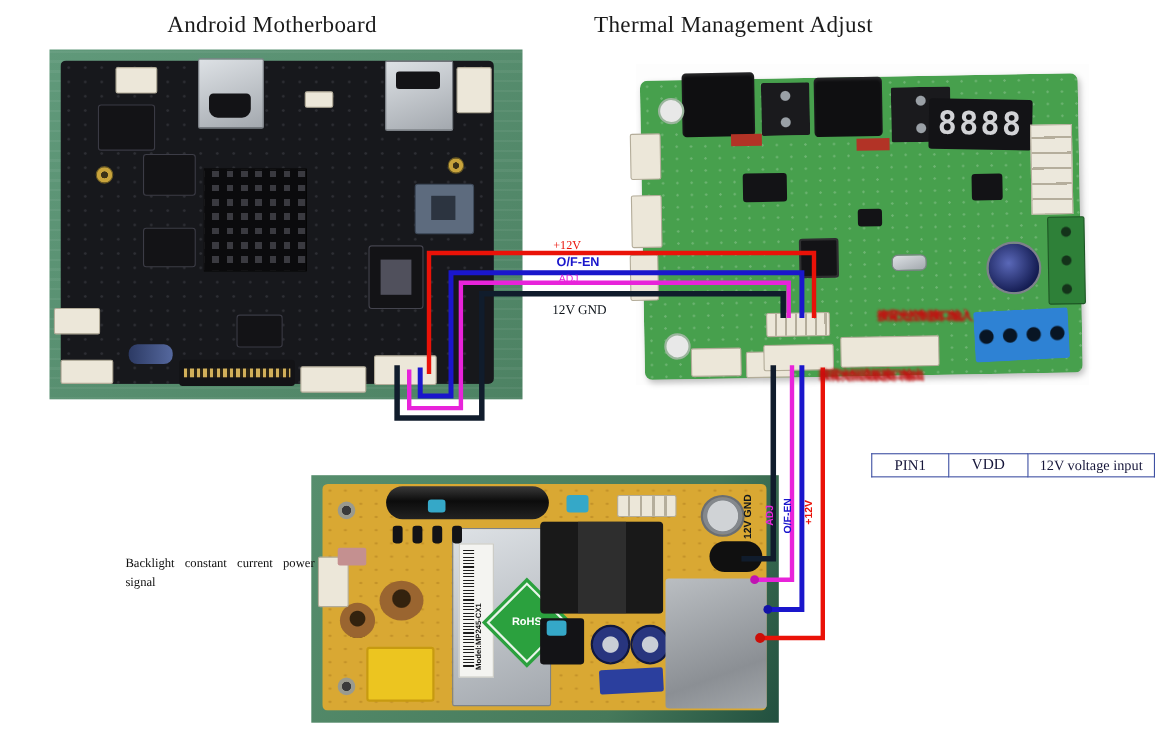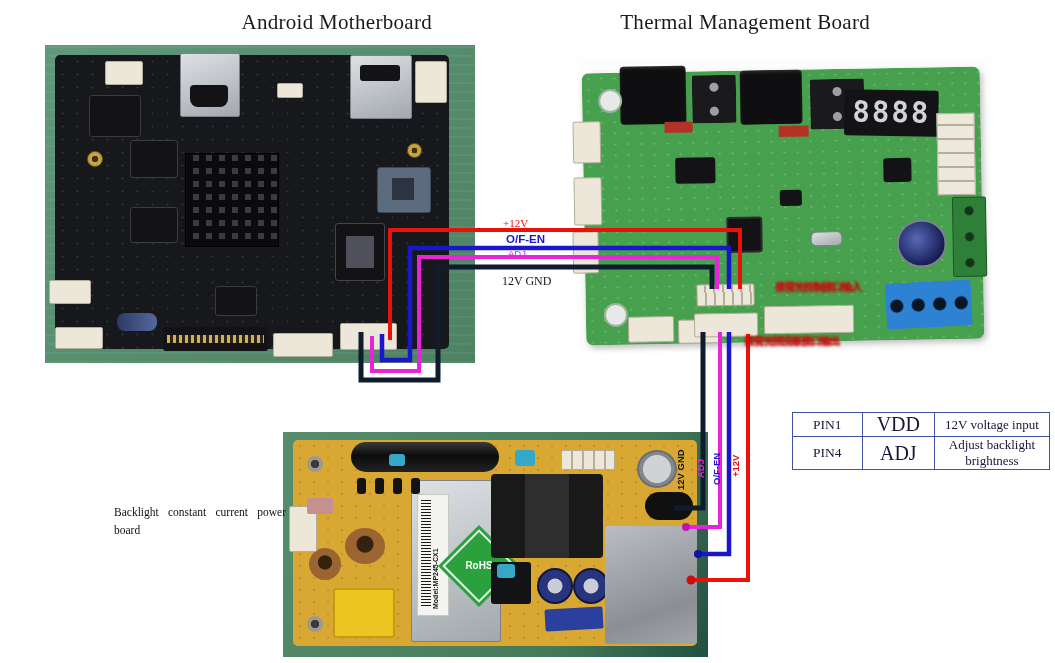--- a/index.html
+++ b/index.html
@@ -1,19 +1,19 @@
 <!DOCTYPE html>
 <html><head>
 <meta charset="utf-8">
 <style>
   html,body{margin:0;padding:0;background:#fff;}
   #canvas{position:relative;width:1055px;height:663px;background:#fff;overflow:hidden;
           font-family:"Liberation Serif",serif;}
   .abs{position:absolute;}
-  .title{font-size:21px;color:#1a1a1a;text-align:right;letter-spacing:.3px;}
+  .title{font-size:21px;color:#1a1a1a;text-align:left;letter-spacing:.3px;}
   .ph{position:absolute;overflow:hidden;z-index:1;}
   .c{position:absolute;}
   .white{background:#ece7d9;border:1px solid #b3ac99;border-radius:2px;}
   .blk{background:#131316;border-radius:3px;}
   .slv{background:linear-gradient(160deg,#dde1e5,#a3a8ae);border:1px solid #7d8288;border-radius:2px;}
   .hole{border-radius:50%;background:radial-gradient(circle,#3c3218 30%,#c9a43c 34% 100%);border:1px solid #6b5a22;}
   .heatsink{background-color:#3a3a40;
     background-image:repeating-linear-gradient(90deg,#0b0b0d 0 7px,transparent 7px 13px),
                      repeating-linear-gradient(0deg,#0b0b0d 0 7px,transparent 7px 13px);
     border:1px solid #000;}
@@ -34,21 +34,21 @@
   .hlab{position:absolute;white-space:nowrap;z-index:7;}
   .vlab{position:absolute;transform-origin:0 100%;transform:rotate(-90deg);white-space:nowrap;
         font:bold 9.5px "Liberation Sans",sans-serif;z-index:7;}
   .redann{position:absolute;color:#c40f0f;font:bold 10.5px "Liberation Serif",serif;letter-spacing:-1px;
         filter:blur(.8px);text-shadow:1.5px 1px 0 rgba(196,15,15,.75);z-index:7;white-space:nowrap;}
   #pintable{position:absolute;left:792px;top:412px;width:258px;border-collapse:collapse;z-index:4;
         font-family:"Liberation Serif",serif;color:#16163a;}
   #pintable td{border:1.6px solid #3f51a3;text-align:center;padding:0;height:19.5px;}
   #pintable .hdr td{height:23px;font-size:9.5px;color:#101040;}
   #pintable td.c1{width:70px;font-size:13.5px;}
-  #pintable td.c2{width:72px;font-size:20px;margin-left:32px;}
+  #pintable td.c2{width:72px;font-size:14px;margin-left:32px;}
   #pintable td.c3{width:116px;font-size:13px;}
   #pintable tr:nth-child(4) td.c3{font-size:10.5px;}
   #pintable tr:nth-child(5) td.c3{font-size:9px;}
   #caption{position:absolute;left:712px;top:626px;width:342px;font-size:8.3px;line-height:1.55;
         color:#1d1d1d;text-align:justify;word-spacing:1.5px;z-index:4;}
   #sidelabel{position:absolute;left:114px;top:503px;width:172px;font-size:11.5px;line-height:1.6;
         color:#111;text-align:justify;z-index:4;}
   #wires{position:absolute;left:0;top:0;z-index:6;pointer-events:none;}
   .seg7{font-family:"DejaVu Sans Mono",monospace;font-weight:bold;color:#d2d3d6;
         font-size:29px;letter-spacing:2px;text-align:center;line-height:44px;}
@@ -57,21 +57,21 @@
         text-align:center;line-height:48px;}
   .toroid{border-radius:50%;background:radial-gradient(circle at 50% 45%,#33220e 28%,#9a6530 32% 72%,#5f3c14 74%);}
   .bluecapP{border-radius:50%;background:radial-gradient(circle,#c9ced6 0 31%,#28357e 35% 100%);border:2px solid #10173e;}
 </style>
 </head>
 <body>
 
 <div id="canvas">
 
   <div class="abs title" style="left:152px;top:10px;width:280px;">Android Motherboard</div>
-  <div class="abs title" style="left:540px;top:10px;width:330px;">Thermal Management Board</div>
+  <div class="abs title" style="left:540px;top:10px;width:330px;">Thermal Management Adjust</div>
 
   <div class="ph" style="left:45px;top:45px;width:430px;height:318px;
               background:linear-gradient(135deg,#60997a,#4d8263);
               background-image:repeating-linear-gradient(0deg,rgba(255,255,255,.05) 0 2px,transparent 2px 9px),linear-gradient(135deg,#60997a,#4d8263);">
     <div class="pcbA" style="left:10px;top:10px;width:394px;height:294px;">
       <div class="c slv" style="left:125px;top:-2px;width:58px;height:62px;"></div>
       <div class="c blk" style="left:135px;top:30px;width:38px;height:22px;border-radius:4px 4px 8px 8px;"></div>
       <div class="c slv" style="left:295px;top:0px;width:60px;height:62px;"></div>
       <div class="c blk" style="left:305px;top:10px;width:40px;height:16px;"></div>
       <div class="c white" style="left:50px;top:6px;width:36px;height:22px;"></div>
@@ -200,33 +200,28 @@
   <div class="hlab" style="left:503px;top:217px;color:#ea1208;font:11px 'Liberation Serif',serif;">+12V</div>
   <div class="hlab" style="left:506px;top:233px;color:#1a16cc;font:bold 11.5px 'Liberation Sans',sans-serif;">O/F-EN</div>
   <div class="hlab" style="left:508px;top:248px;color:#e823da;font:9.5px 'Liberation Sans',sans-serif;">ADJ</div>
   <div class="hlab" style="left:502px;top:274px;color:#10161c;font:12px 'Liberation Serif',serif;">12V GND</div>
 
   <div class="vlab" style="left:686px;top:479px;color:#10161c;">12V GND</div>
   <div class="vlab" style="left:706px;top:467px;color:#e823da;">ADJ</div>
   <div class="vlab" style="left:722px;top:474px;color:#1a16cc;">O/F-EN</div>
   <div class="vlab" style="left:741px;top:466px;color:#ea1208;">+12V</div>
 
-  <div class="redann" style="left:747px;top:280px;padding-left:28px;">接背光控制接口输入</div>
+  <div class="redann" style="left:769px;top:280px;padding-left:28px;">接背光控制接口输入</div>
   <div class="redann" style="left:744px;top:334px;">接背光恒流板接口输出</div>
 
   <table id="pintable">
     <tbody>
     <tr>
       <td class="c1">PIN1</td>
       <td class="c2">VDD</td>
       <td class="c3">12V voltage input</td>
     </tr>
-    <tr>
-      <td class="c1">PIN4</td>
-      <td class="c2">ADJ</td>
-      <td class="c3">Adjust backlight brightness</td>
-    </tr>
   </tbody>
     </table>
 
-  <div id="sidelabel">Backlight constant current power board</div>
+  <div id="sidelabel">Backlight constant current power signal</div>
 
 </div>
 
 </body></html>

